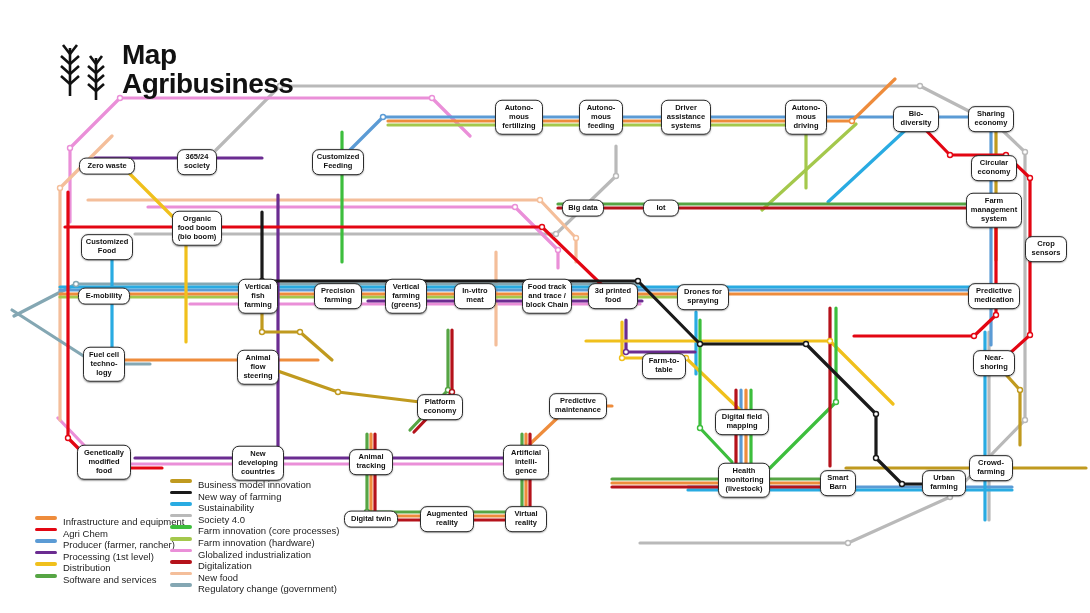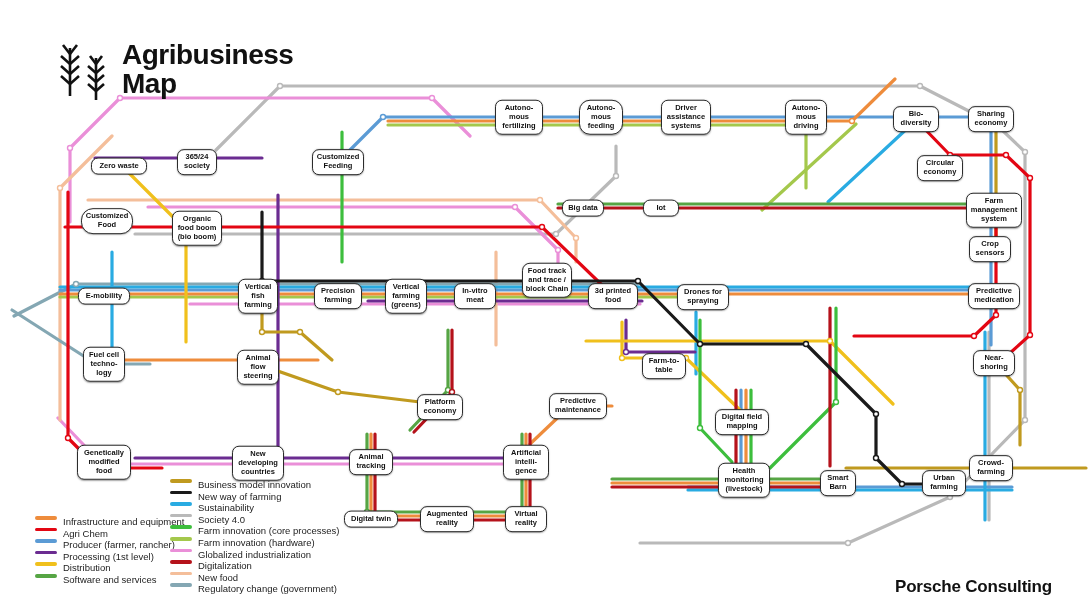--- a/index.html
+++ b/index.html
@@ -147,46 +147,46 @@
       <circle cx="262" cy="281" r="2.5" fill="#fff" stroke="#1A1A1A" stroke-width="1.4"></circle>
       <circle cx="638" cy="281" r="2.5" fill="#fff" stroke="#1A1A1A" stroke-width="1.4"></circle>
       <circle cx="700" cy="344" r="2.5" fill="#fff" stroke="#1A1A1A" stroke-width="1.4"></circle>
       <circle cx="806" cy="344" r="2.5" fill="#fff" stroke="#1A1A1A" stroke-width="1.4"></circle>
       <circle cx="876" cy="414" r="2.5" fill="#fff" stroke="#1A1A1A" stroke-width="1.4"></circle>
       <circle cx="876" cy="458" r="2.5" fill="#fff" stroke="#1A1A1A" stroke-width="1.4"></circle>
       <circle cx="902" cy="484" r="2.5" fill="#fff" stroke="#1A1A1A" stroke-width="1.4"></circle>
     </svg>
 
   <div id="stations-layer">
-      <div class="station" style="left: 119px; top: 166px; width: 50px;">Zero waste</div>
+      <div class="station" style="left: 107px; top: 166px; width: 50px;">Zero waste</div>
       <div class="station" style="left: 197px; top: 162px; width: 34px;">365/24 society</div>
       <div class="station" style="left: 338px; top: 162px; width: 46px;">Customized Feeding</div>
-      <div class="station" style="left: 107px; top: 221px; width: 46px; border-radius: 12px;">Customized Food</div>
+      <div class="station" style="left: 107px; top: 247px; width: 46px;">Customized Food</div>
       <div class="station" style="left: 197px; top: 228px; width: 44px;">Organic food boom (bio boom)</div>
       <div class="station" style="left: 104px; top: 296px; width: 46px;">E-mobility</div>
       <div class="station" style="left: 104px; top: 364px; width: 36px;">Fuel cell techno- logy</div>
       <div class="station" style="left: 104px; top: 462px; width: 48px;">Genetically modified food</div>
       <div class="station" style="left: 258px; top: 296px; width: 34px;">Vertical fish farming</div>
       <div class="station" style="left: 338px; top: 296px; width: 42px;">Precision farming</div>
       <div class="station" style="left: 406px; top: 296px; width: 36px;">Vertical farming (greens)</div>
       <div class="station" style="left: 475px; top: 296px; width: 36px;">In-vitro meat</div>
-      <div class="station" style="left: 547px; top: 280px; width: 44px; border-radius: 8px;">Food track and trace / block Chain</div>
+      <div class="station" style="left: 547px; top: 296px; width: 44px;">Food track and trace / block Chain</div>
       <div class="station" style="left: 613px; top: 296px; width: 44px;">3d printed food</div>
       <div class="station" style="left: 703px; top: 297px; width: 46px;">Drones for spraying</div>
       <div class="station" style="left: 583px; top: 208px; width: 36px;">Big data</div>
       <div class="station" style="left: 661px; top: 208px; width: 30px;">Iot</div>
       <div class="station" style="left: 519px; top: 117px; width: 42px;">Autono- mous fertilizing</div>
-      <div class="station" style="left: 601px; top: 117px; width: 38px; border-radius: 11px;">Autono- mous feeding</div>
+      <div class="station" style="left: 601px; top: 117px; width: 38px;">Autono- mous feeding</div>
       <div class="station" style="left: 686px; top: 117px; width: 44px;">Driver assistance systems</div>
       <div class="station" style="left: 806px; top: 117px; width: 36px;">Autono- mous driving</div>
       <div class="station" style="left: 916px; top: 119px; width: 40px;">Bio- diversity</div>
       <div class="station" style="left: 991px; top: 119px; width: 40px;">Sharing economy</div>
-      <div class="station" style="left: 940px; top: 168px; width: 40px;">Circular economy</div>
+      <div class="station" style="left: 994px; top: 168px; width: 40px;">Circular economy</div>
       <div class="station" style="left: 994px; top: 210px; width: 50px;">Farm management system</div>
-      <div class="station" style="left: 990px; top: 249px; width: 36px;">Crop sensors</div>
+      <div class="station" style="left: 1046px; top: 249px; width: 36px;">Crop sensors</div>
       <div class="station" style="left: 994px; top: 296px; width: 46px;">Predictive medication</div>
       <div class="station" style="left: 994px; top: 363px; width: 36px;">Near- shoring</div>
       <div class="station" style="left: 991px; top: 420px; width: 38px; margin-top: 48px;">Crowd- farming</div>
       <div class="station" style="left: 936px; top: 483px; width: 38px; margin-left: 8px;">Urban farming</div>
       <div class="station" style="left: 838px; top: 483px; width: 30px;">Smart Barn</div>
       <div class="station" style="left: 744px; top: 480px; width: 46px;">Health monitoring (livestock)</div>
       <div class="station" style="left: 742px; top: 422px; width: 48px;">Digital field mapping</div>
       <div class="station" style="left: 664px; top: 366px; width: 38px;">Farm-to- table</div>
       <div class="station" style="left: 578px; top: 406px; width: 52px; text-align: center;">Predictive maintenance</div>
       <div class="station" style="left: 440px; top: 407px; width: 40px;">Platform economy</div>
@@ -208,22 +208,22 @@
         <path d="M16 34 L7 26 M16 34 L25 26"></path>
         <path d="M16 44 L7 36 M16 44 L25 36"></path>
         <path d="M42 18 v42"></path>
         <path d="M42 24 L36 16 M42 24 L48 16"></path>
         <path d="M42 33 L34 26 M42 33 L50 26"></path>
         <path d="M42 42 L34 35 M42 42 L50 35"></path>
         <path d="M42 51 L34 44 M42 51 L50 44"></path>
       </svg>
     </span>
     <div id="page-title">
+      <div>Map</div>
       <div>Agribusiness</div>
-      <div>Map</div>
     </div>
   </div>
 
   <div id="legend-left" class="legend">
       <div class="legend-item">
         <span class="swatch" style="background: rgb(238, 140, 60);"></span>
         <span>Infrastructure and equipment</span>
       </div>
       <div class="legend-item">
         <span class="swatch" style="background: rgb(227, 6, 19);"></span>
@@ -282,14 +282,13 @@
       <div class="legend-item">
         <span class="swatch" style="background: rgb(244, 190, 154);"></span>
         <span>New food</span>
       </div>
       <div class="legend-item">
         <span class="swatch" style="background: rgb(132, 167, 179);"></span>
         <span>Regulatory change (government)</span>
       </div>
     </div>
 
-  <div id="brand-footer">Porsche Consulting</div>
 </div>
 
 </body></html>

